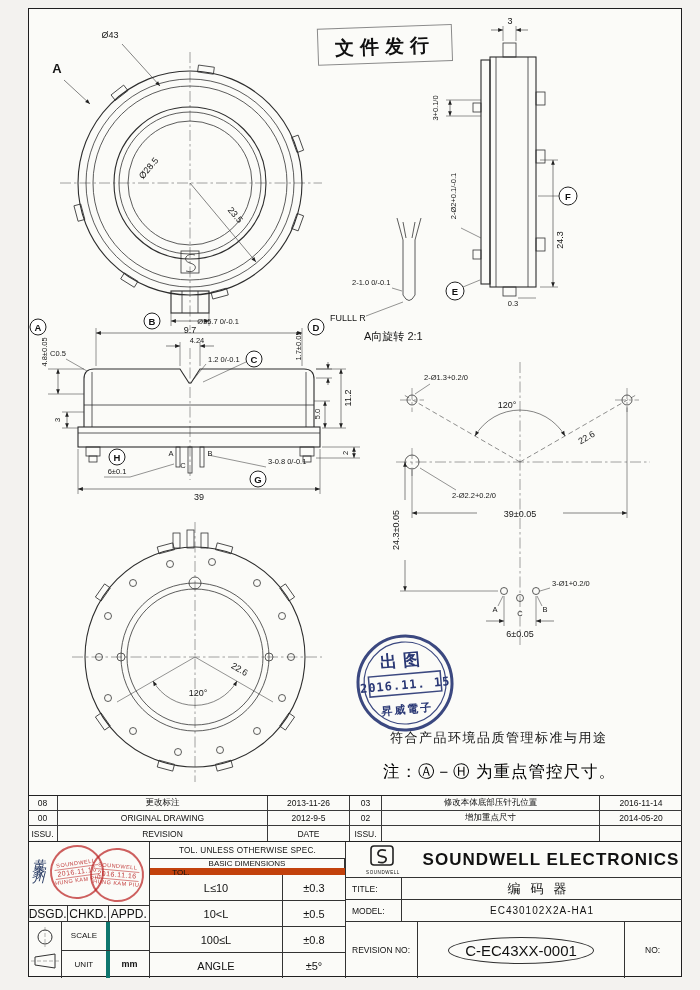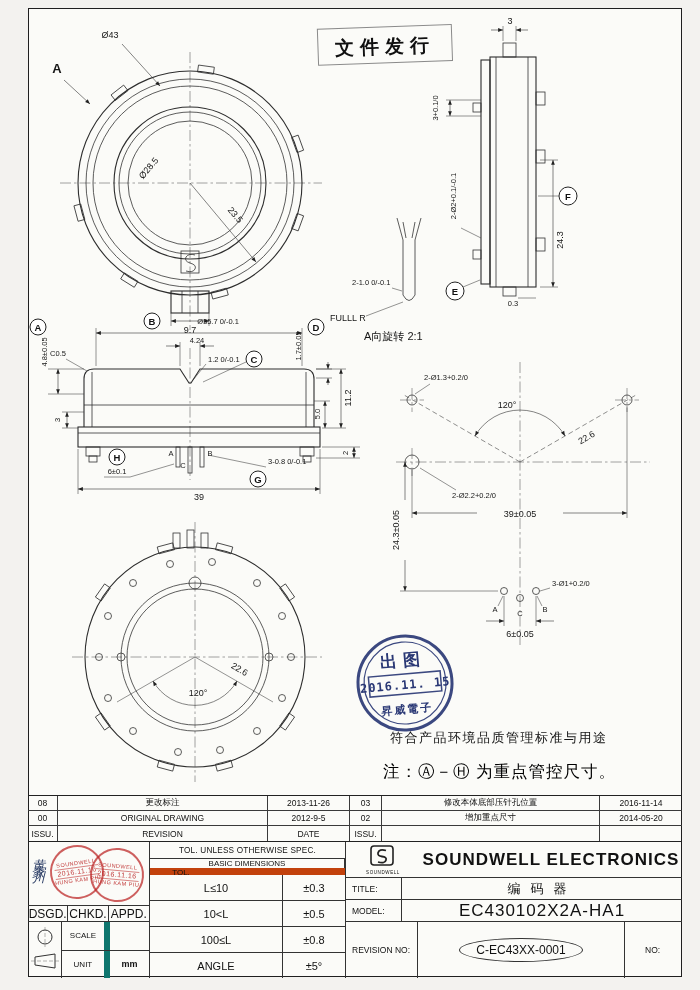--- a/index.html
+++ b/index.html
@@ -66,43 +66,43 @@
   }
   .rs-mid { font-size:7px; border-top:1px solid rgba(187,34,34,.55); border-bottom:1px solid rgba(187,34,34,.55); padding:0 2px; }
   .sign-row { height:16px; display:grid; grid-template-columns:1fr 1fr 1fr; border-bottom:1px solid #333; }
   .sign-row > div { border-right:1px solid #333; font-size:12px; display:flex; align-items:center; justify-content:center; }
   .sign-row > div:last-child { border-right:none; }
   .scale-area { flex:1; display:flex; }
   .projsym { width:34px; border-right:1px solid #333; display:flex; align-items:center; justify-content:center; }
   .su { flex:1; display:flex; flex-direction:column; }
   .suRow { flex:1; display:flex; }
   .suRow:first-child { border-bottom:1px solid #333; }
-  .suL { width:55%; border-right:6px solid #0f766e; font-size:8px; display:flex; align-items:center; justify-content:center; }
+  .suL { width:55%; border-right:4px solid #0f766e; font-size:8px; display:flex; align-items:center; justify-content:center; }
   .suV { flex:1; font-size:9px; display:flex; align-items:center; justify-content:center;font-weight:bold; }
 
   .tolh { height:17px; border-bottom:1px solid #333; font-size:8.2px; display:flex; align-items:center; justify-content:center; letter-spacing:0.2px;}
   .tolsub { height:16px; border-bottom:7px solid #c2410c; display:flex; font-size:8px;flex-direction:column; }
   .tolrow { flex:1; border-bottom:1px solid #333; display:flex; font-size:11px; }
   .tolrow.last { border-bottom:none; }
   .bl { flex:1; border-right:1px solid #333; display:flex; align-items:center; justify-content:center; }
   .bv { width:62px; display:flex; align-items:center; justify-content:center; }
 
   .corow { height:36px; border-bottom:1px solid #333; display:flex; align-items:center; }
   .logobox { width:74px; display:flex; flex-direction:column; align-items:center; justify-content:center; }
   .logotxt { font-size:4.5px; letter-spacing:0.6px; margin-top:1px; }
   .coname { flex:1; font-size:17px; font-weight:bold; letter-spacing:1px; text-align:center; }
   .trow { height:22px; border-bottom:1px solid #333; display:flex; }
   .tl { width:56px; font-size:8.5px; display:flex; align-items:center; padding-left:6px; border-right:1px solid #333; }
   .tv { flex:1; display:flex; align-items:center; justify-content:center; font-size:12px; }
   .cnv { font-size:13px; letter-spacing:10px; }
-  .modelv { font-size:17px; letter-spacing:1px; }
+  .modelv { font-size:10px; letter-spacing:1px; }
   .drow { flex:1; display:flex; align-items:center; }
   .dl { width:72px; height:100%; font-size:8.5px; display:flex; align-items:center; padding-left:6px; border-right:1px solid #333; }
   .dval { flex:1; display:flex; align-items:center; justify-content:center; }
-  .oval { border:1.5px solid #333; border-radius:50%; padding:4px 16px; font-size:12px; white-space:nowrap; }
+  .oval { border:1.5px solid #333; border-radius:50%; padding:4px 16px; font-size:15px; white-space:nowrap; }
   .nol { width:58px; height:100%; border-left:1px solid #333; display:flex; align-items:center; padding-left:20px; font-size:8.5px; }
 </style>
 </head>
 <body>
 
 <div class="frame"></div>
 
 <svg class="canvas" width="700" height="795" viewBox="0 0 700 795">
   <defs>
     <marker id="ae" viewBox="0 0 10 10" refX="9.5" refY="5" markerWidth="9" markerHeight="9" orient="auto-start-reverse">

